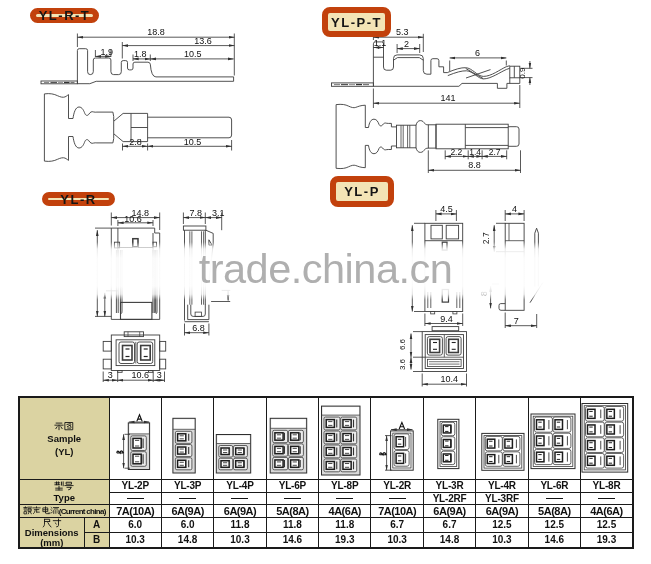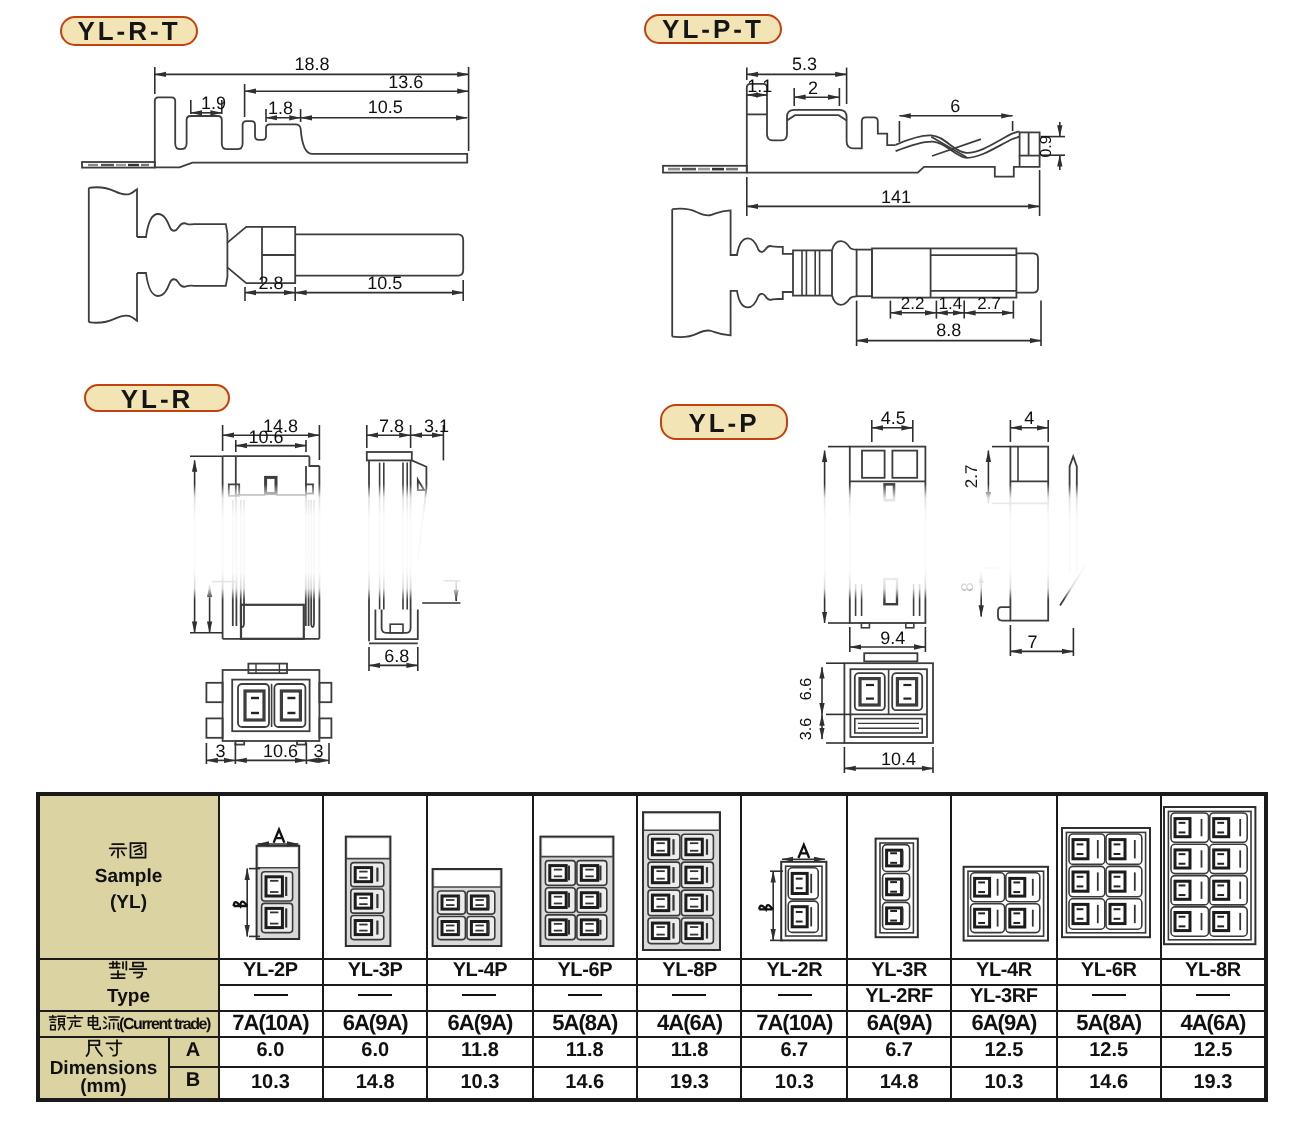--- a/index.html
+++ b/index.html
@@ -1,15 +1,15 @@
 <!DOCTYPE html>
 <html><head><meta charset="utf-8"><style>
 html,body{margin:0;padding:0;background:#fff}
 #page{position:relative;width:651px;height:564px;background:#fff;font-family:"Liberation Sans",sans-serif;overflow:hidden}
-.pill{position:absolute;background:#f3e4b6;border:1px solid #c2410c;border-radius:8px;box-sizing:border-box;
+.pill{position:absolute;background:#f3e4b6;border:6px solid #c2410c;border-radius:8px;box-sizing:border-box;
   display:flex;align-items:center;justify-content:center;font-weight:bold;font-size:13px;color:#151515;letter-spacing:1.5px}
 #spec{position:absolute;left:18px;top:396px;width:614px;border-collapse:collapse;table-layout:fixed;border:2px solid #1a1a1a}
 #spec td{border:1px solid #1a1a1a;padding:0;text-align:center;vertical-align:middle;overflow:hidden;height:11.5px}
 #spec td.h{background:#dbd3a2;font-weight:bold;font-size:9.5px;line-height:9.5px;color:#111}
 #spec td.ab{font-size:10px}
 #spec td.cr{font-size:8px;letter-spacing:-0.5px;white-space:nowrap}
 .crt{font-size:8px;letter-spacing:-0.7px}
 #spec td.d{background:#fff;font-weight:bold;font-size:10px;color:#111}
 #spec td.t{font-size:10px;letter-spacing:-0.2px}
 #spec td.c{font-size:11px;letter-spacing:-0.5px}
@@ -130,21 +130,21 @@
               <path d="M10.8,10.2 V8.8" fill="none" stroke="#111" stroke-width="1.05" stroke-linecap="round"></path>
             </svg><svg width="9" height="9" viewBox="0 0 12 12" style="vertical-align:-1.5px">
               <path d="M1.5,2 L2.8,3.2" fill="none" stroke="#111" stroke-width="1.05" stroke-linecap="round"></path>
               <path d="M1.2,5 L2.5,6" fill="none" stroke="#111" stroke-width="1.05" stroke-linecap="round"></path>
               <path d="M1,9.5 Q2.2,9.8 3.2,8" fill="none" stroke="#111" stroke-width="1.05" stroke-linecap="round"></path>
               <path d="M4.5,2 H11.5" fill="none" stroke="#111" stroke-width="1.05" stroke-linecap="round"></path>
               <path d="M5.5,4 Q7.5,3.5 10.5,4" fill="none" stroke="#111" stroke-width="1.05" stroke-linecap="round"></path>
               <path d="M5,6 V10" fill="none" stroke="#111" stroke-width="1.05" stroke-linecap="round"></path>
               <path d="M7.8,6 V9.8" fill="none" stroke="#111" stroke-width="1.05" stroke-linecap="round"></path>
               <path d="M10.8,6 V9 Q10.8,10.4 11.8,10.4" fill="none" stroke="#111" stroke-width="1.05" stroke-linecap="round"></path>
-            </svg><span class="crt">(Current trade)</span></td>
+            </svg><span class="crt">(Current china)</span></td>
           <td class="d c">7A(10A)</td>
           <td class="d c">6A(9A)</td>
           <td class="d c">6A(9A)</td>
           <td class="d c">5A(8A)</td>
           <td class="d c">4A(6A)</td>
           <td class="d c">7A(10A)</td>
           <td class="d c">6A(9A)</td>
           <td class="d c">6A(9A)</td>
           <td class="d c">5A(8A)</td>
           <td class="d c">4A(6A)</td>
@@ -731,16 +731,17 @@
 <path d="M399.2,429.0 L401.9,422.40000000000003 L404.59999999999997,429.0 M400.2,426.7 L403.59999999999997,426.7" fill="none" stroke="#111" stroke-width="1.15"></path>
 <line x1="391.0" y1="429.6" x2="412.5" y2="429.6" stroke="#2f2f2f" stroke-width="0.8" marker-start="url(#ar)" marker-end="url(#ar)"></line>
 <line x1="385" y1="435.6" x2="391.5" y2="435.6" stroke="#2f2f2f" stroke-width="0.8"></line>
 <line x1="385" y1="470.2" x2="391.5" y2="470.2" stroke="#2f2f2f" stroke-width="0.8"></line>
 <line x1="386.6" y1="435.6" x2="386.6" y2="470.2" stroke="#2f2f2f" stroke-width="0.8" marker-start="url(#ar)" marker-end="url(#ar)"></line>
 <g transform="rotate(-90 383.0 452.9)">
 <path d="M381.2,449.5 L381.2,456.29999999999995 M381.2,449.5 Q385.0,449.9 381.2,452.79999999999995 Q385.5,453.29999999999995 381.2,456.29999999999995" fill="none" stroke="#111" stroke-width="1.15"></path>
 </g>
 </svg>
 <div id="haze"></div>
+<div id="wm">trade.china.cn</div>
 <div class="pill" style="left:30px;top:7.5px;width:69px;height:15px">YL-R-T</div>
-<div class="pill" style="left:322px;top:7px;width:69px;height:15px">YL-P-T</div>
+<div class="pill" style="left:322px;top:7px;width:69px;height:30px">YL-P-T</div>
 <div class="pill" style="left:42px;top:192px;width:73px;height:14px">YL-R</div>
-<div class="pill" style="left:330px;top:202px;width:64px;height:18px">YL-P</div>
+<div class="pill" style="left:330px;top:176px;width:64px;height:31px">YL-P</div>
 </div>
 </body></html>

